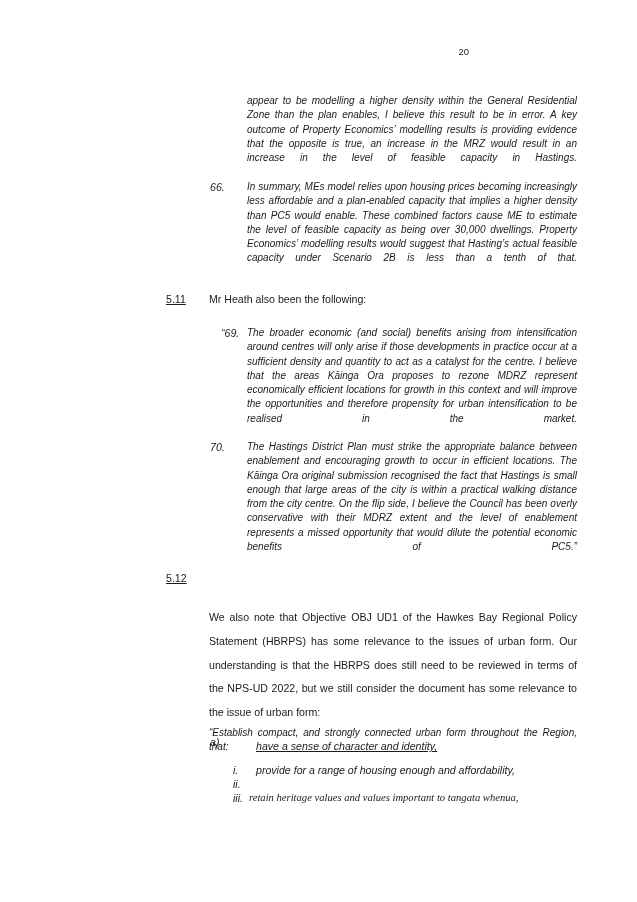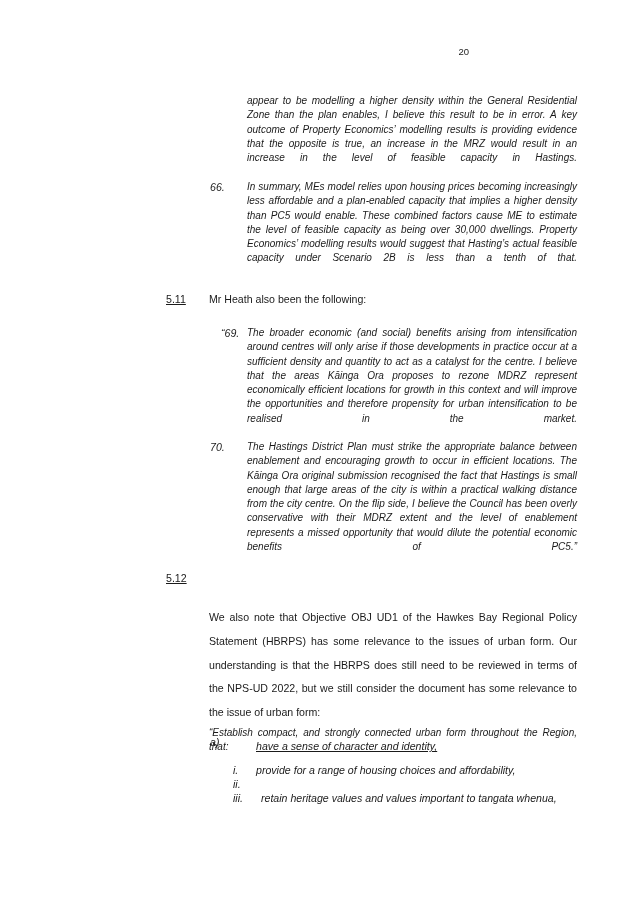--- a/index.html
+++ b/index.html
@@ -39,22 +39,22 @@
   <div class="body last" style="left:209px; top:566px; width:368px;margin-top:40px;">We also note that Objective OBJ UD1 of the Hawkes Bay Regional Policy Statement (HBRPS) has some relevance to the issues of urban form.  Our understanding is that the HBRPS does still need to be reviewed in terms of the NPS-UD 2022, but we still consider the document has some relevance to the issue of urban form:</div>
 
   <div class="blk it" style="left:209px; top:690px; width:368px; text-align-last:left;margin-top:36px;">
     <span style="text-align:justify;">“Establish compact, and strongly connected urban form throughout the Region, that:</span>
   </div>
 
   <div class="li it" style="left:210px; top:735px;">a)</div>
 
   <div>
     <div class="li it" style="left:233px; top:763px;">i.</div>
-    <div class="li it" style="left:256px; top:763px;">provide for a range of housing choices and affordability,</div>
+    <div class="li it" style="left:256px; top:763px;">provide for a range of housing enough and affordability,</div>
 
     <div class="li it" style="left:233px; top:777px;text-align:right;">ii.</div>
     <div class="li it" style="left:256px; top:739px;text-decoration:underline;">have a sense of character and identity,</div>
 
     <div class="li it" style="left:233px; top:791px;">iii.</div>
-    <div class="li it" style="left:261px; top:791px;">retain heritage values and values important to tangata whenua,</div>
+    <div class="li it" style="left:249px; top:791px;font-family:Liberation Serif, serif;">retain heritage values and values important to tangata whenua,</div>
   </div>
 
 </div>
 
 </body></html>

